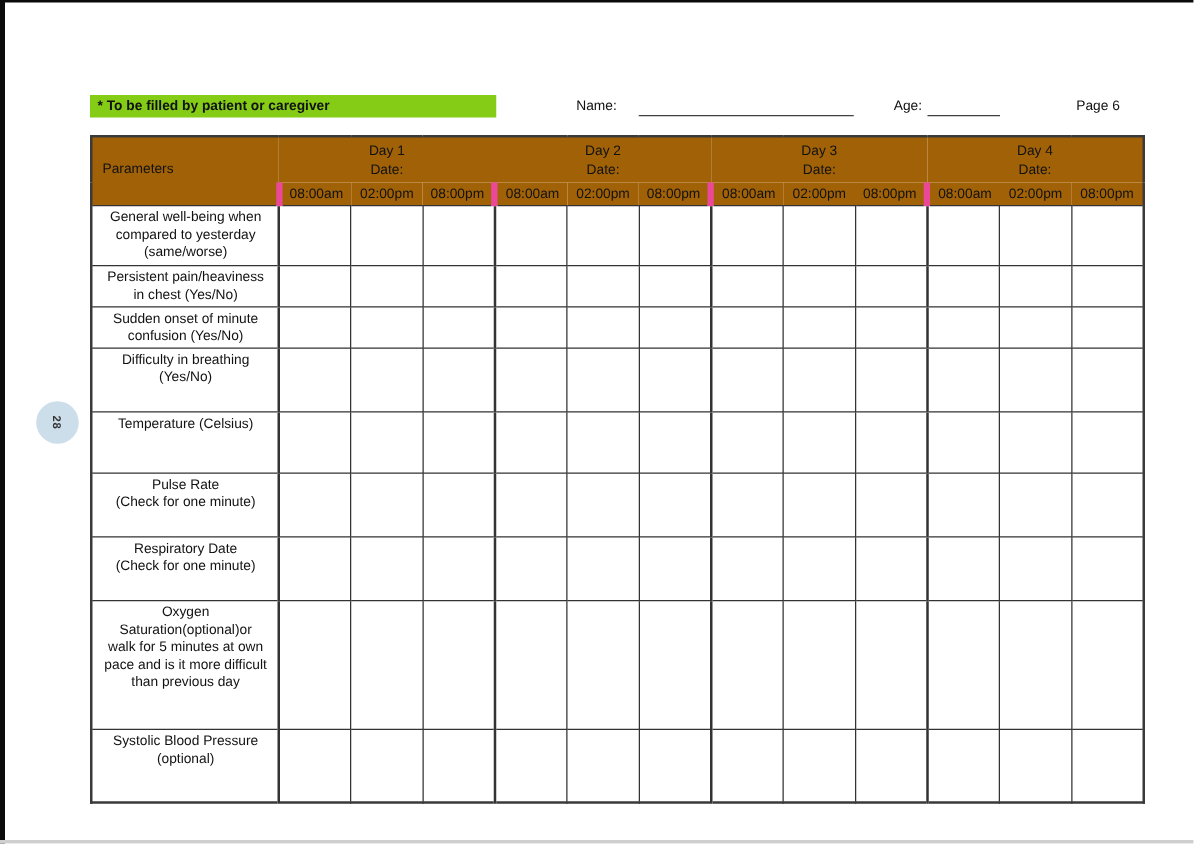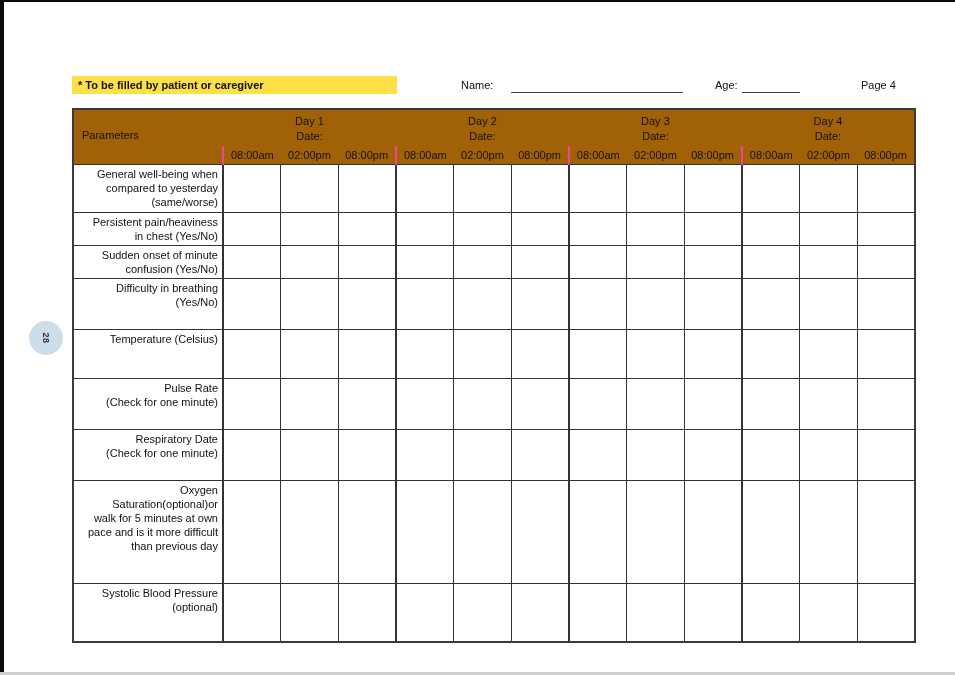--- a/index.html
+++ b/index.html
@@ -25,21 +25,21 @@
     font-size: 16px; font-weight: bold;
     text-decoration: underline;
     text-decoration-thickness: 2px;
     text-underline-offset: 3px;
     color: #111;
   }
 
   .note-bar {
     position: absolute;
     left: 72px; top: 76px; width: 325px; height: 18px;
-    background: #fde047;
+    background: #84cc16;
     font-size: 11px; font-weight: bold; line-height: 18px;
     padding-left: 6px;
     color: #111;
   }
 
   .hdr-label { position: absolute; top: 79px; font-size: 11px; font-weight: normal; color: #111; }
   .lbl-name  { left: 461px; }
   .lbl-age   { left: 715px; }
   .lbl-page  { left: 861px; }
 
@@ -73,26 +73,26 @@
     font-size: 11px; font-weight: normal; color: #111;
     vertical-align: middle;
   }
   th.day-h { border-left: 2px solid #333; height: 37px; padding-top: 2px; }
   th.day-h span { display: block; line-height: 15px; text-align: center; }
   th.params-h {
     vertical-align: bottom; text-align: left;
     padding: 0 0 3px 8px; border-bottom: 2px solid #333;
   }
   th.time-h { height: 18px; text-align: center; border-bottom: 2px solid #333; }
-  th.time-h.grp { border-left: 2px solid #ec4899; }
+  th.time-h.grp { border-left: 5px solid #ec4899; }
 
   table.chart td { border: 1px solid #333; background: #fff; }
   td.param {
     font-size: 11px; line-height: 14px;
-    vertical-align: top; text-align: right;
+    vertical-align: top; text-align: center;
     padding: 2px 4px 0 5px;
     white-space: pre-line;
     overflow: hidden;
     color: #111;
   }
   td.cell.grp { border-left: 2px solid #333; }
 </style>
 </head>
 <body>
 
@@ -102,21 +102,21 @@
   <div class="edge-left"></div>
   <div class="edge-bottom"></div>
 
 
   <div class="note-bar">* To be filled by patient or caregiver</div>
 
   <div class="hdr-label lbl-name">Name:</div>
   <div class="write-line line-name"></div>
   <div class="hdr-label lbl-age">Age:</div>
   <div class="write-line line-age"></div>
-  <div class="hdr-label lbl-page">Page 4</div>
+  <div class="hdr-label lbl-page">Page 6</div>
 
   <div class="side-badge">
     <span>28</span>
   </div>
 
   <table class="chart">
     <colgroup>
       <col class="param-col">
       <col>
         <col>

